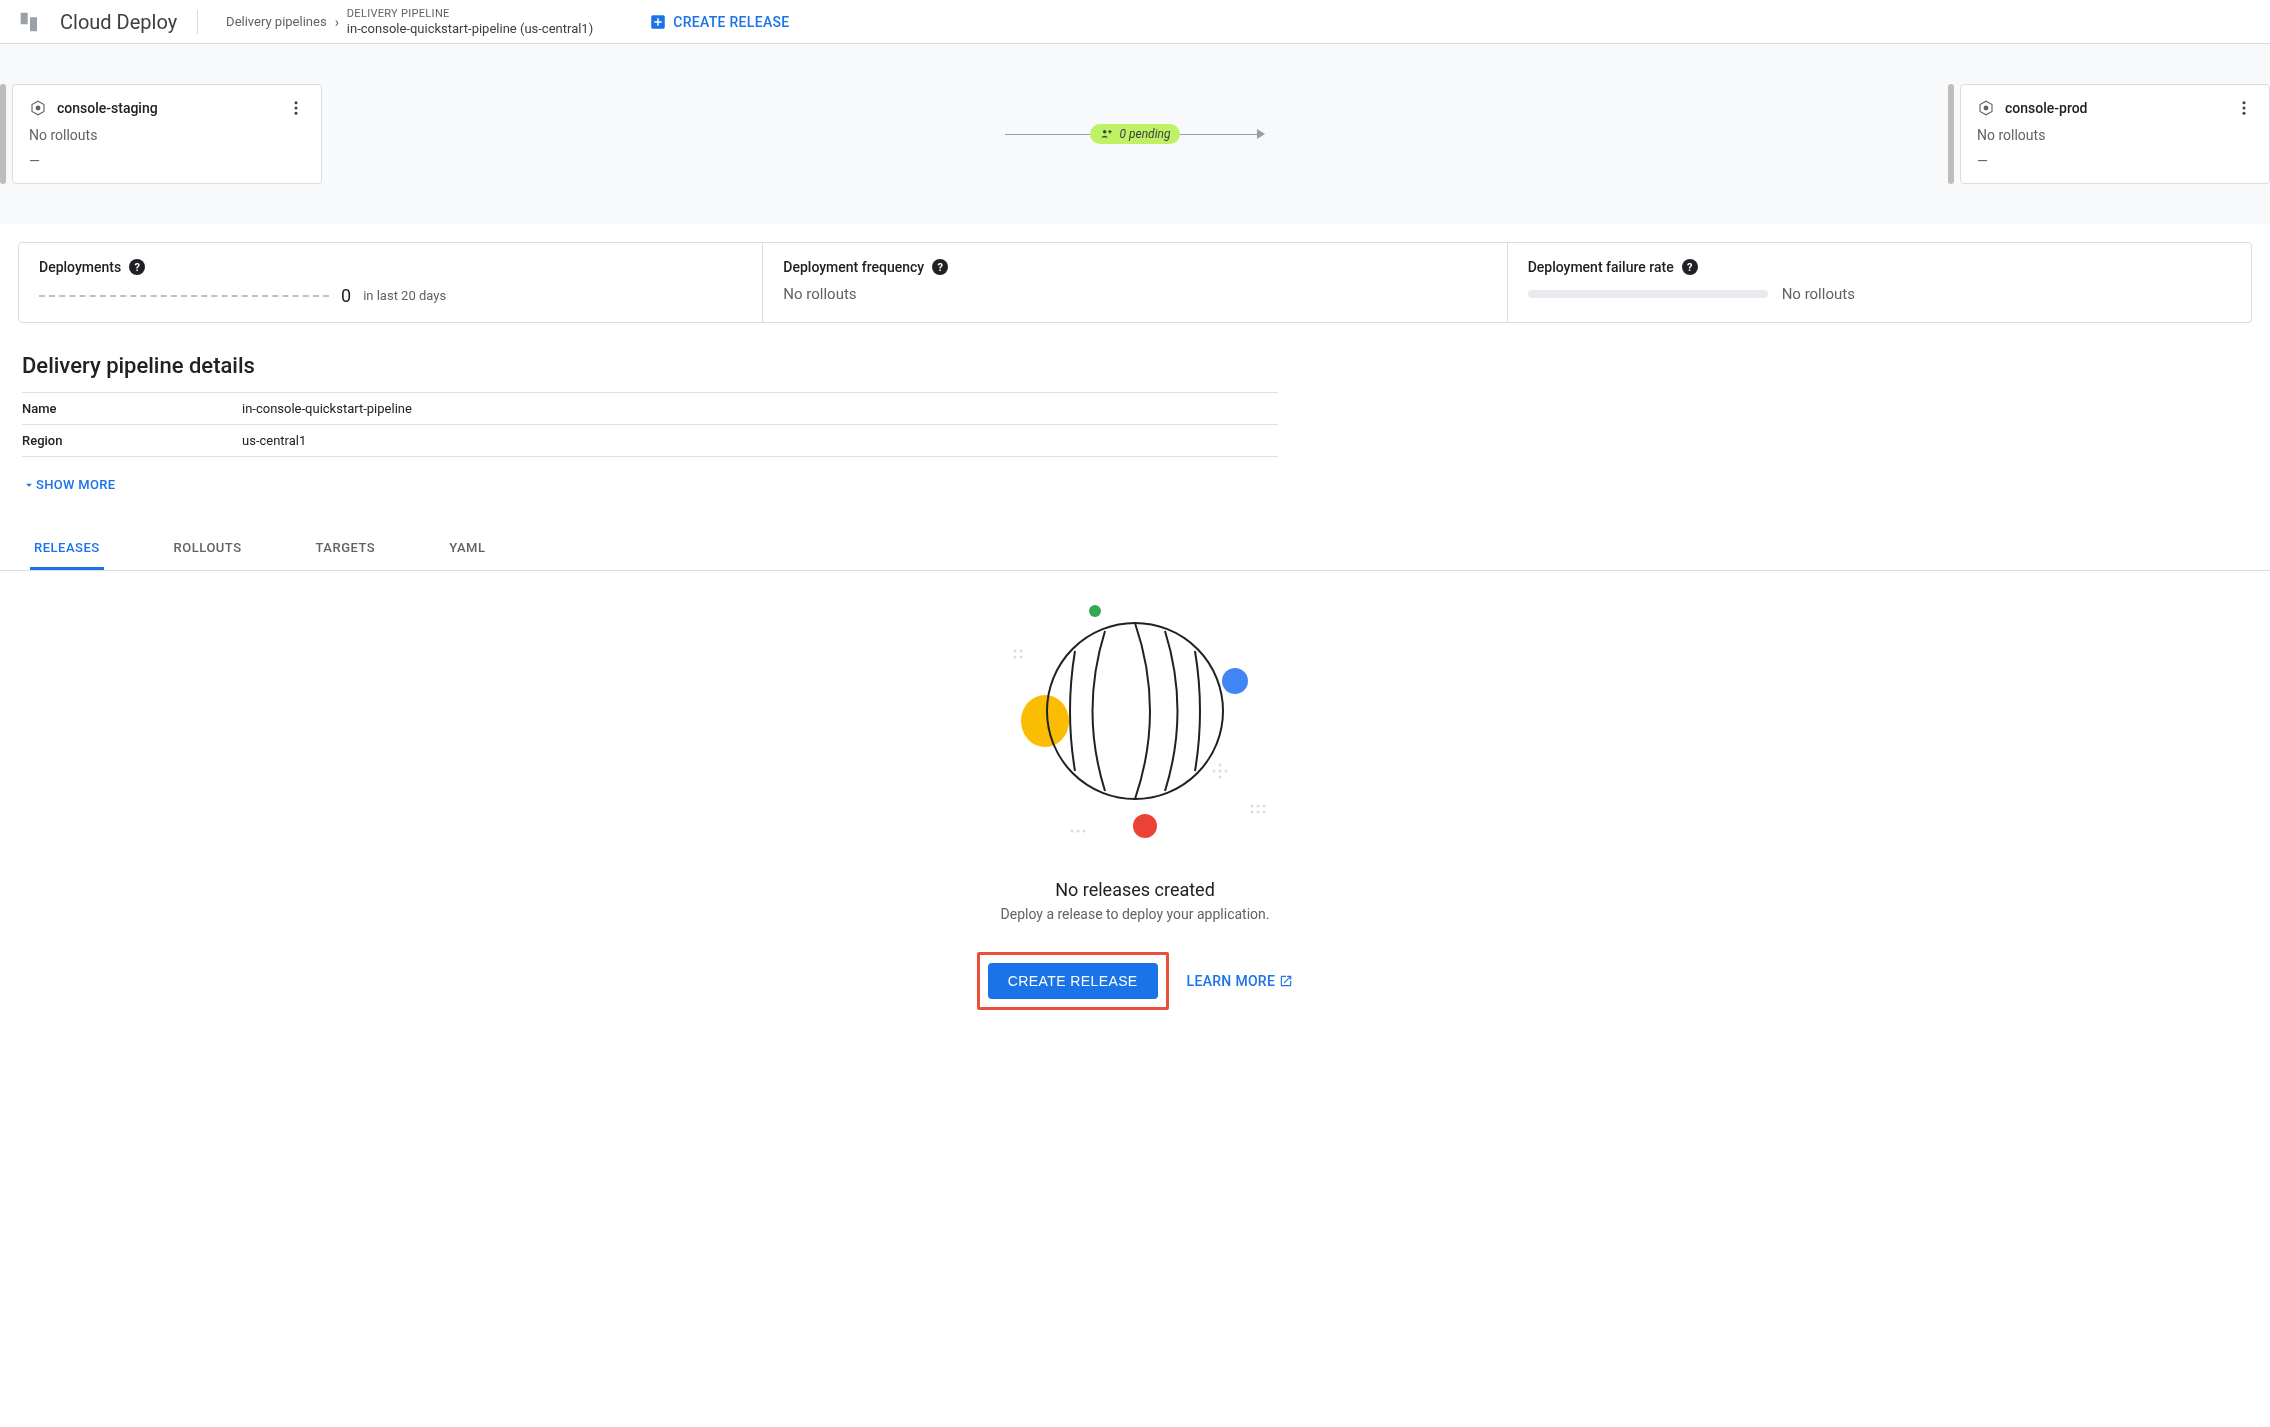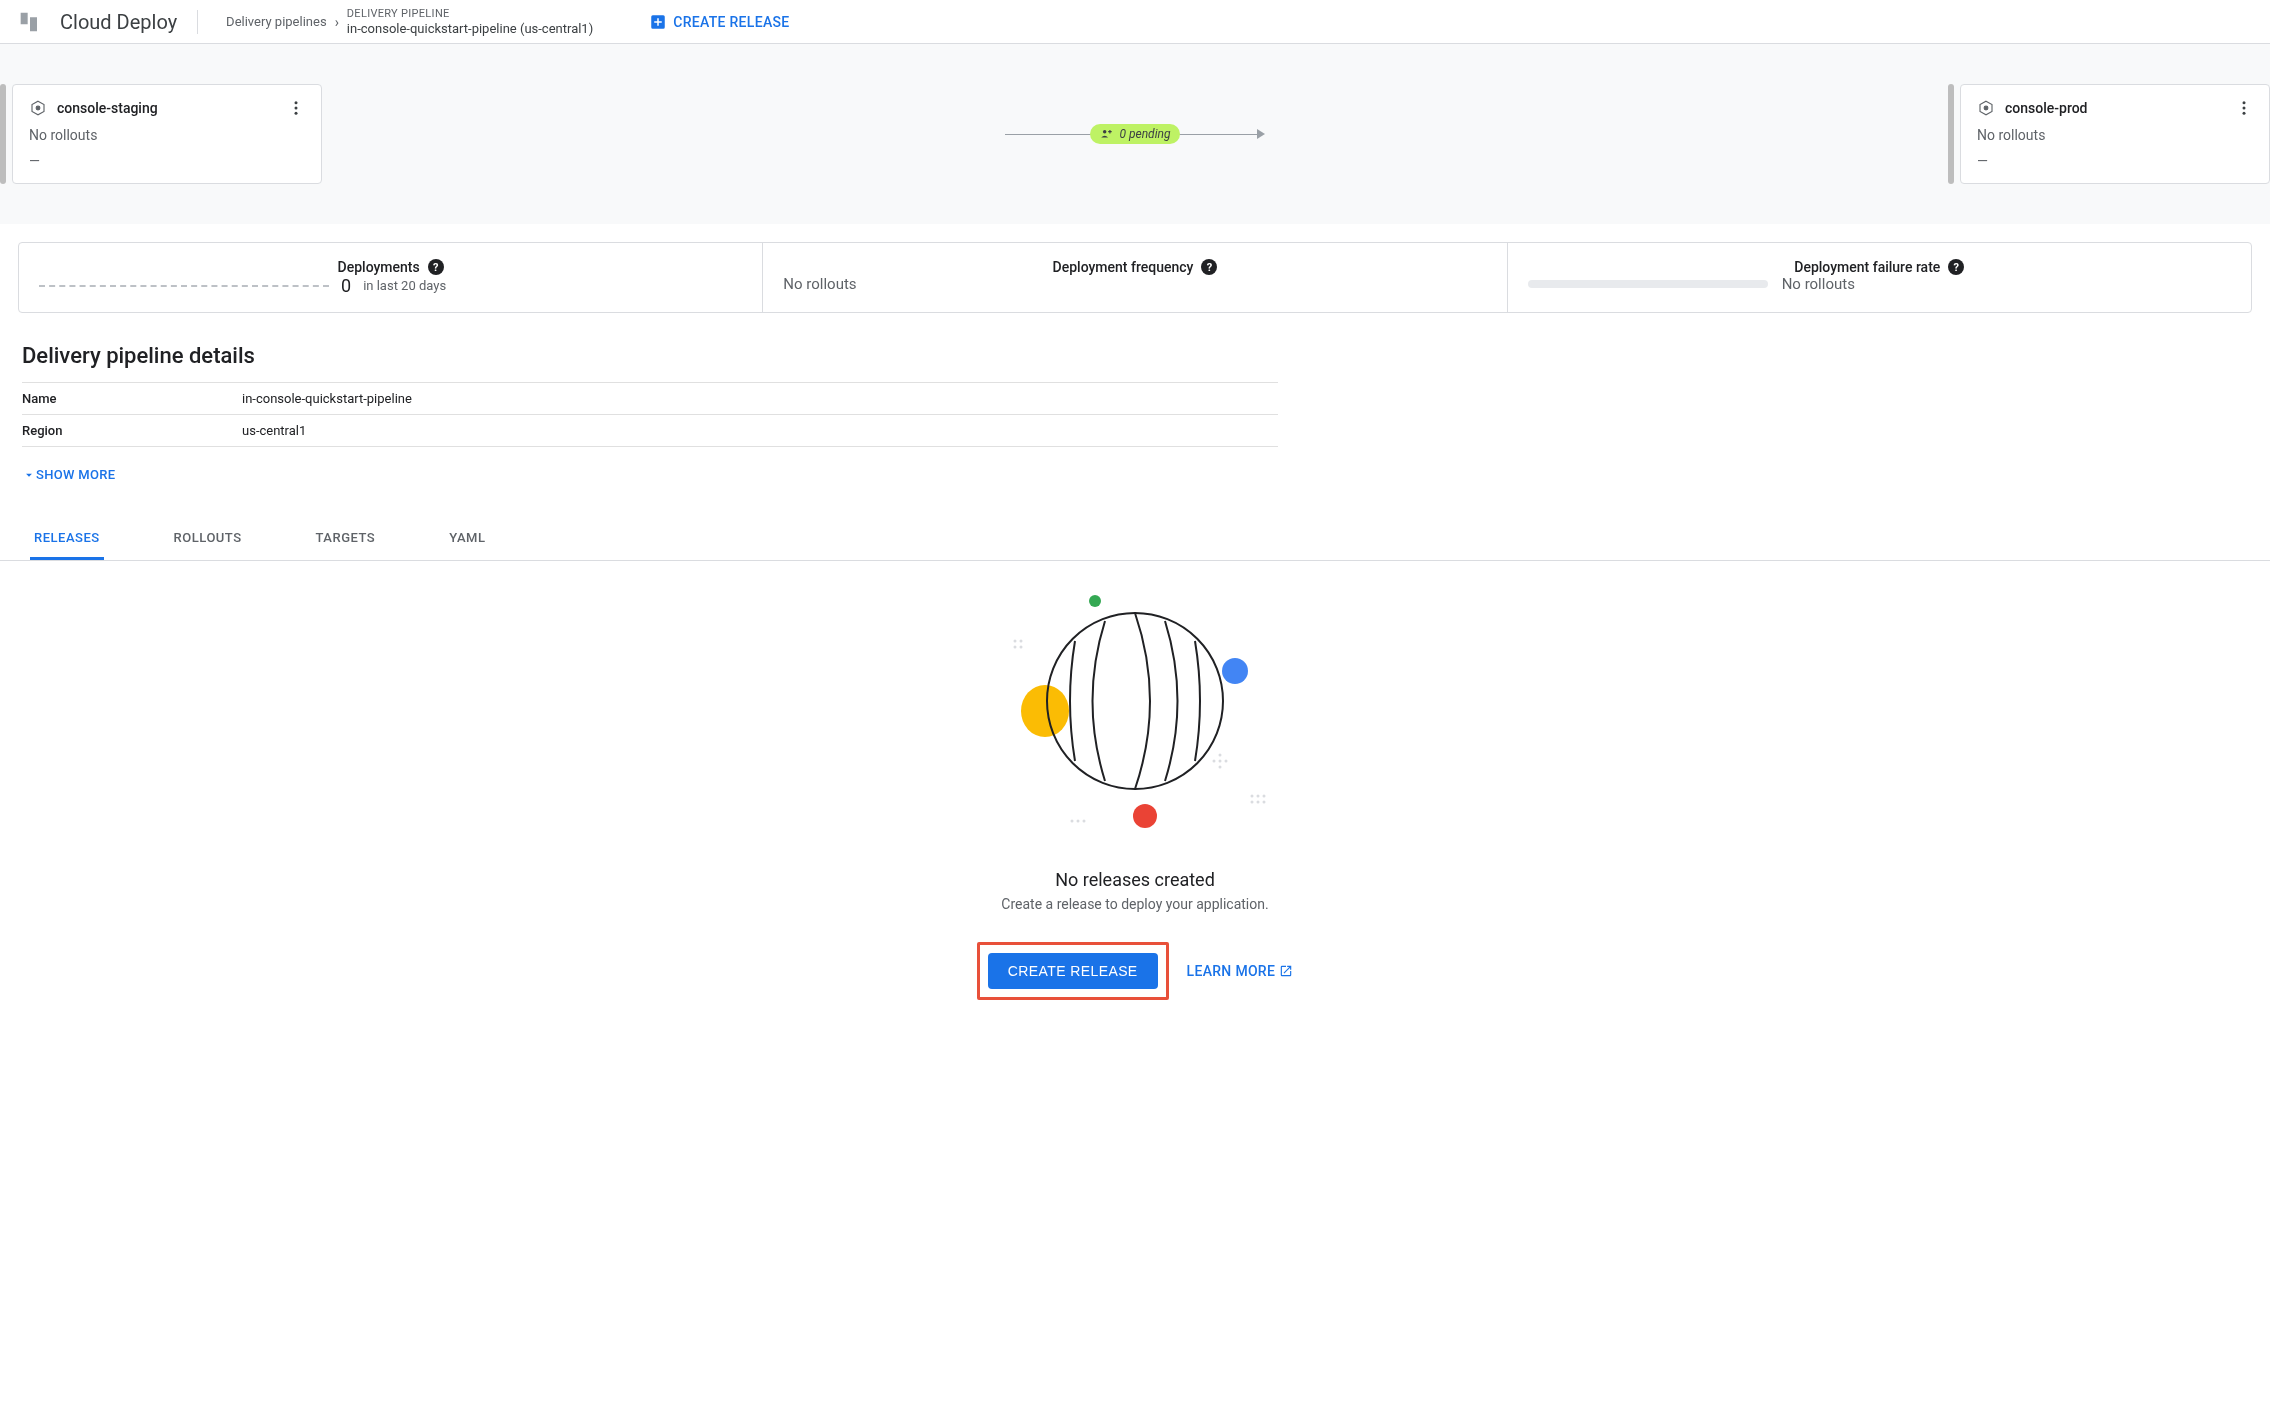--- a/index.html
+++ b/index.html
@@ -158,22 +158,21 @@
       padding:16px 20px;
       border-right:1px solid #dadce0;
     }
     .stat-card:last-child { border-right:none; }
     .stat-head {
       display:flex;
       align-items:center;
       gap:8px;
       font-weight:500;
       font-size:14px;
-      margin-bottom:0;
-      justify-content:center;
+      margin-bottom:10px;
     }
     .help-icon {
       width:16px;height:16px;
       border-radius:50%;
       background:#202124;
       color:#fff;
       font-size:11px;
       display:inline-flex;
       align-items:center;
       justify-content:center;
@@ -455,21 +454,21 @@
         <circle cx="299" cy="215" r="1.5"></circle>
       <circle cx="287" cy="221" r="1.5"></circle>
         <circle cx="293" cy="221" r="1.5"></circle>
         <circle cx="299" cy="221" r="1.5"></circle>
       <circle cx="107" cy="240" r="1.5"></circle>
         <circle cx="113" cy="240" r="1.5"></circle>
         <circle cx="119" cy="240" r="1.5"></circle>
     </g>
   </svg>
   <div class="empty-title">No releases created</div>
-  <div class="empty-sub">Create a release to deploy your application.</div>
+  <div class="empty-sub">Deploy a release to deploy your application.</div>
   <div class="empty-actions">
     <span class="highlight-box">
       <button class="primary-btn">CREATE RELEASE</button>
     </span>
     <a class="learn-more">
       <span>LEARN MORE</span>
       <svg width="14" height="14" viewBox="0 0 24 24" fill="#1a73e8">
           <path d="M14 3v2h3.59l-9.83 9.83 1.41 1.41L19 6.41V10h2V3h-7zM19 19H5V5h7V3H5a2 2 0 0 0-2 2v14a2 2 0 0 0 2 2h14a2 2 0 0 0 2-2v-7h-2v7z"></path>
         </svg>
     </a>

